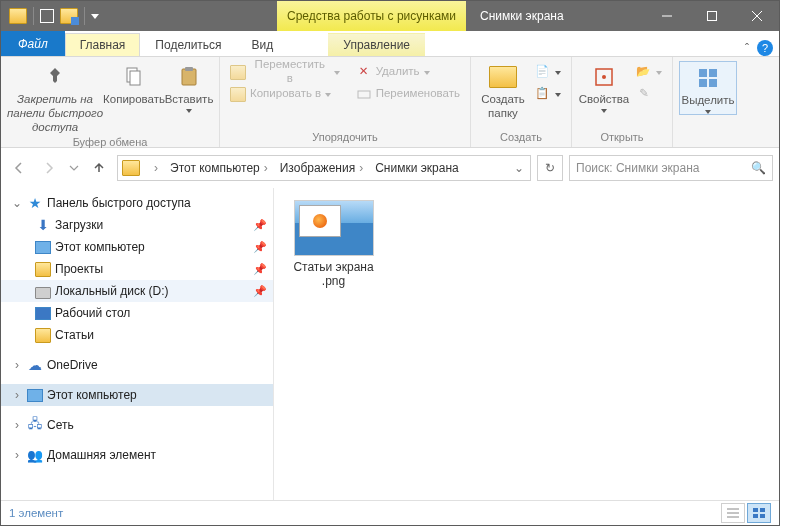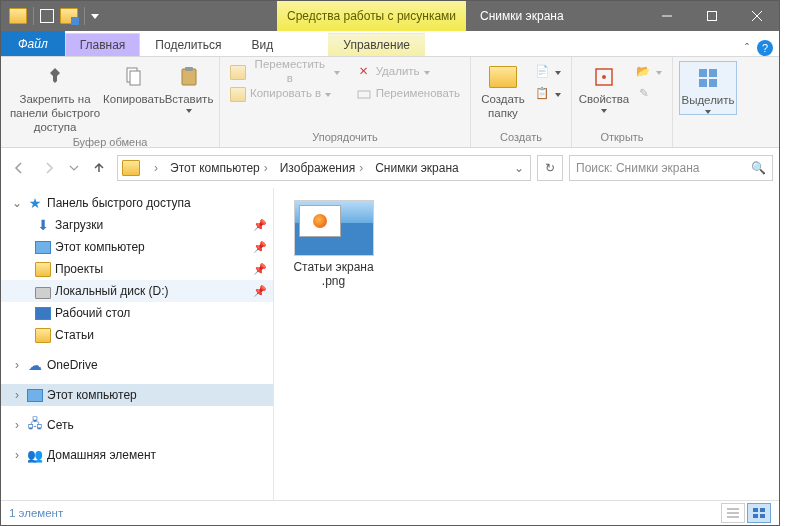--- a/index.html
+++ b/index.html
@@ -17,21 +17,21 @@
 .contextual{background:linear-gradient(#f9f49a,#f2e94e);color:#5d5d00;display:flex;align-items:center;padding:0 10px;font-size:12px;margin-left:170px;}
 .apptitle{flex:1;display:flex;align-items:center;padding-left:14px;font-size:12px;}
 .winbtns{display:flex;}
 .winbtn{width:45px;display:flex;align-items:center;justify-content:center;color:#fff;}
 .winbtn svg{stroke:#fff;}
 
 
 .tabs{height:25px;background:#fff;display:flex;align-items:flex-end;border-bottom:1px solid #d9d9d9;position:relative;}
 .tab{padding:4px 14px;border:1px solid transparent;border-bottom:none;font-size:12px;color:#444;}
 .tab.file{background:#1979ca;color:#fff;padding:5px 16px;font-style:italic;}
-.tab.active{border-color:#d9d9d9;background:#c4b5fd;}
+.tab.active{border-color:#d9d9d9;background:#fef9c3;}
 .tab.contextual-tab{background:linear-gradient(#f8f5d0,#f5f0a8);margin-left:40px;}
 .tabs .collapse{margin-left:auto;padding:0 8px;color:#666;}
 .tabs .help{width:16px;height:16px;border-radius:50%;background:#1e88e5;color:#fff;display:flex;align-items:center;justify-content:center;margin-right:6px;font-size:11px;}
 
 
 .ribbon{height:90px;background:#f5f5f5;border-bottom:1px solid #d9d9d9;display:flex;}
 .group{border-right:1px solid #e0e0e0;display:flex;flex-direction:column;}
 .group-body{flex:1;display:flex;align-items:flex-start;padding:4px 6px 0 6px;}
 .group-label{font-size:11px;color:#838383;text-align:center;padding:2px 0 4px 0;}
 .rbtn{display:flex;flex-direction:column;align-items:center;justify-content:flex-start;width:64px;padding-top:2px;color:#5a5a5a;font-size:11.5px;line-height:1.2;text-align:center;}
@@ -131,21 +131,21 @@
     <div class="tab">Поделиться</div>
     <div class="tab">Вид</div>
     <div class="tab contextual-tab">Управление</div>
     <div class="collapse">ˆ</div>
     <div class="help">?</div>
   </div>
 
   <div class="ribbon">
     <div class="group" style="width:218px;">
       <div class="group-body">
-        <div class="rbtn" style="width:110px;">
+        <div class="rbtn" style="width:110px;font-style:italic;">
           <div class="ico">
               <svg width="22" height="22">
                 <path d="M11 2l5 5-3 3v5l-2 2-2-2v-5L6 7z" fill="#6a6a6a"></path>
               </svg>
             </div>
           <span>Закрепить на панели быстрого доступа</span>
         </div>
         <div class="rbtn" style="width:62px;">
           <div class="ico">
               <svg width="22" height="22">

